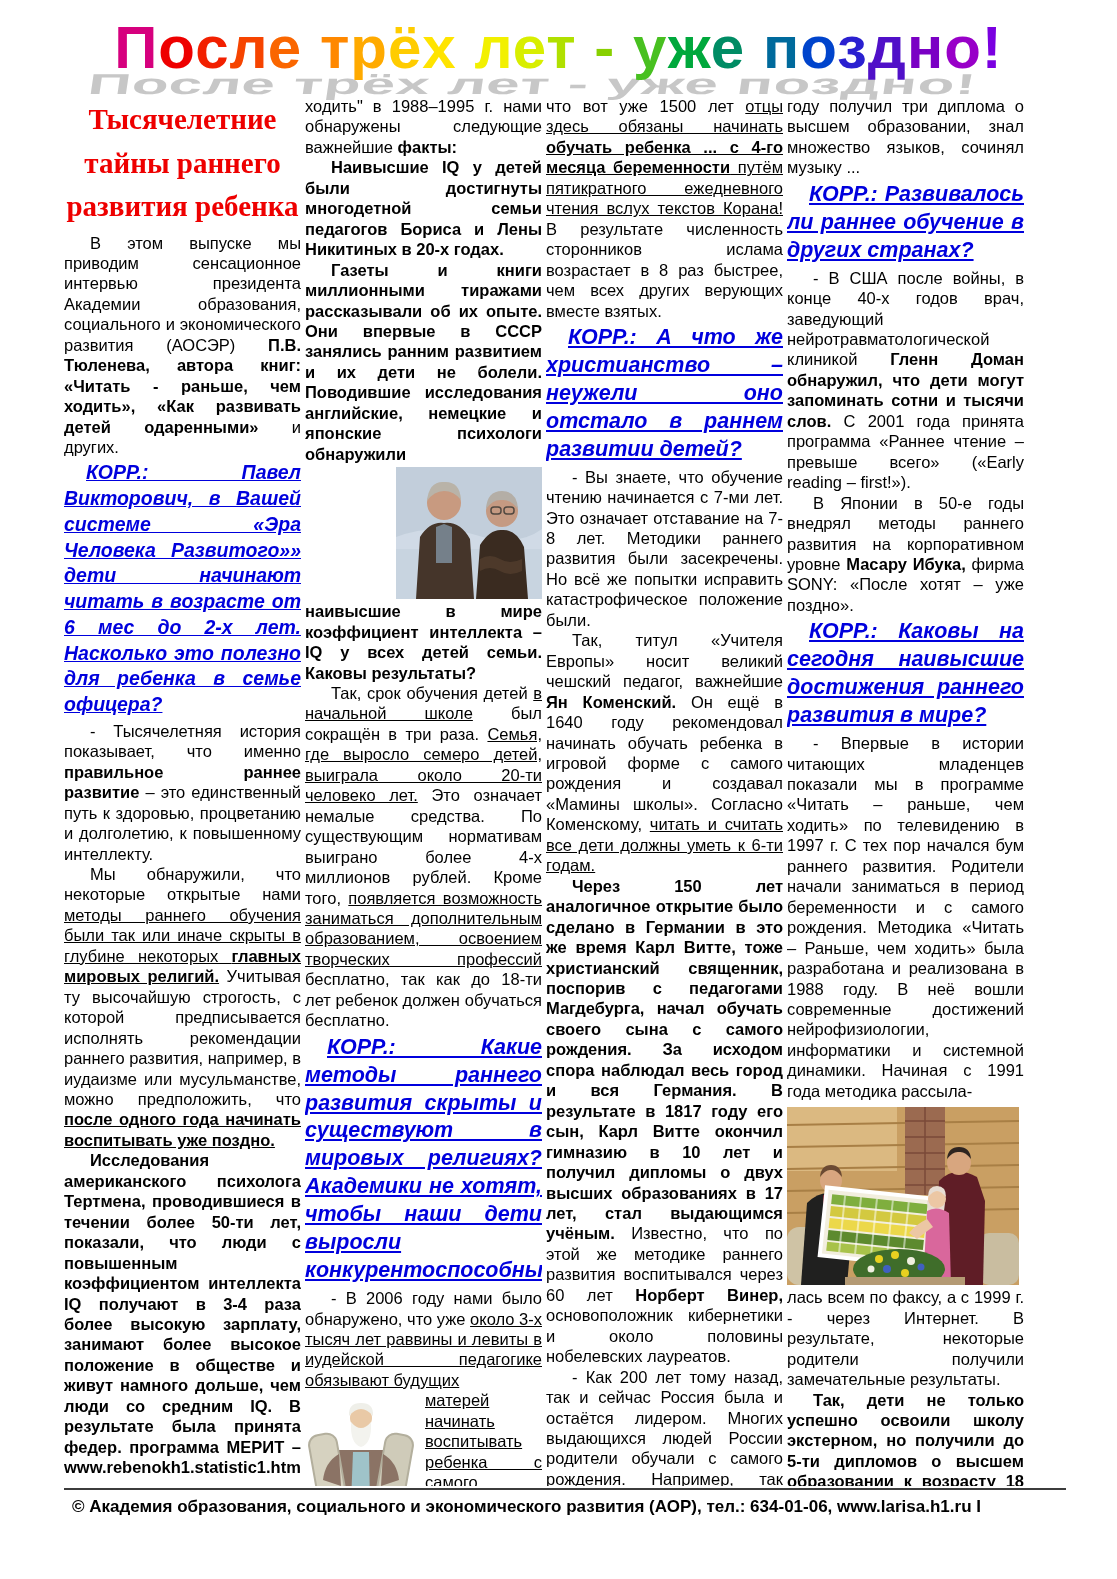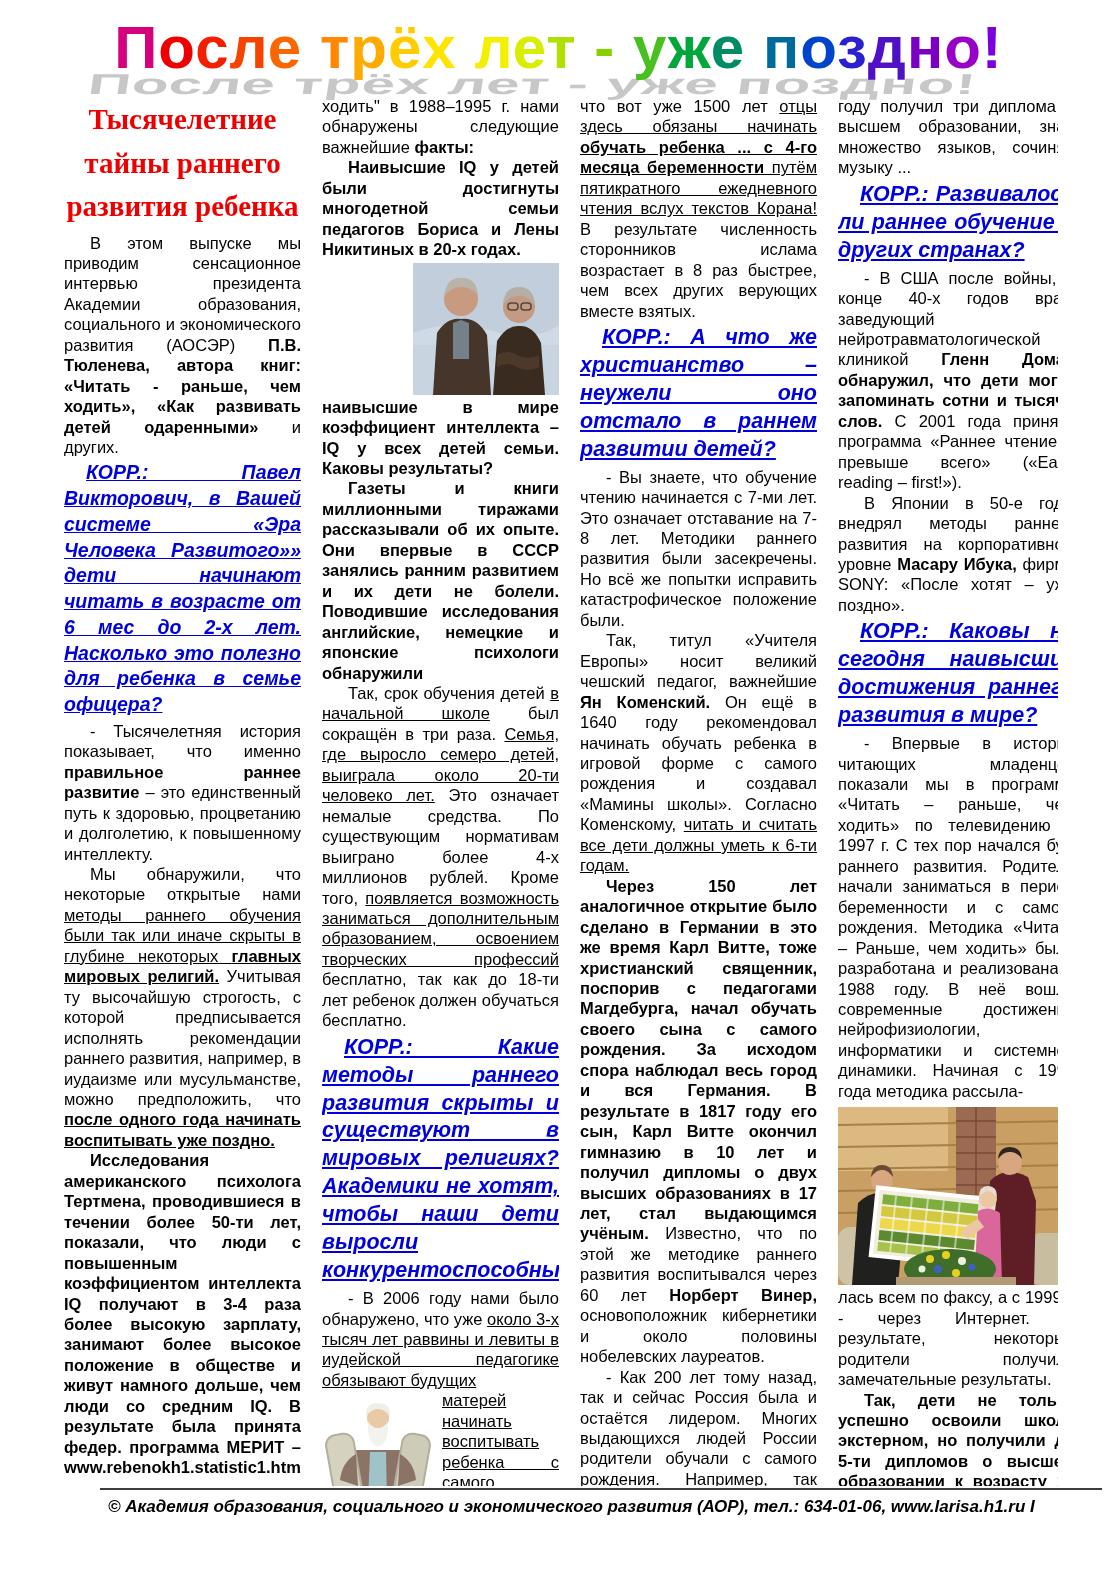--- a/index.html
+++ b/index.html
@@ -8,21 +8,21 @@
   .page{position:relative;width:1117px;height:1579px;}
 
   
   .title-wrap{position:absolute;top:16px;left:0;width:1117px;height:90px;text-align:center;}
   .title-shadow{position:absolute;left:50%;top:34px;transform:translateX(-53%) scale(1,.48) skewX(-4deg);
        font-size:60px;font-weight:bold;letter-spacing:1px;color:#c7c7c7;white-space:nowrap;z-index:0;}
   .title-main{position:relative;z-index:1;margin:0;font-size:60px;font-weight:bold;
        letter-spacing:1px;white-space:nowrap;line-height:1.05;}
 
   
-  .cols{position:absolute;top:96px;left:64px;width:994px;height:1390px;display:flex;gap:21px;overflow:hidden;}
+  .cols{position:absolute;top:96px;left:64px;width:994px;height:1390px;display:flex;gap:4px;overflow:hidden;}
   .col{width:237px;min-width:237px;font-size:16.5px;line-height:1.24;text-align:justify;overflow:hidden;}
 
   .red-head{font-family:"Liberation Serif",serif;font-weight:bold;color:#ee0000;
        font-size:29px;line-height:1.5;text-align:center;margin:2px 0 4px 0;text-indent:0;}
 
   p.para{margin:0;text-indent:26px;}
   p.noind{text-indent:0;}
   .b{font-weight:bold;}
   .u{text-decoration:underline;}
   .bu{font-weight:bold;text-decoration:underline;}
@@ -33,21 +33,21 @@
   .col:first-child .q{font-size:19.5px;}
 
   
   .nikitin-float{float:right;width:146px;height:132px;margin:3px 0 2px 7px;}
   .moses-float{float:left;width:112px;height:172px;margin:2px 8px 2px 0;}
   .tv-photo{margin:10px 0 4px 0;width:232px;height:178px;}
   .tv-photo svg{display:block;}
 
   
   .footer{position:absolute;top:1488px;left:64px;width:994px;border-top:2px solid #3c3c3c;
-      padding:7px 0 0 8px;font-style:italic;font-weight:bold;font-size:17px;margin-left:36px;}
+      padding:7px 0 0 8px;font-weight:bold;font-size:17px;}
 </style>
 </head>
 <body>
 
 <div class="page">
 
   <header class="title-wrap">
     <div class="title-shadow">После трёх лет - уже поздно!</div>
     <h1 class="title-main"><span style="color: rgb(214, 0, 126);">П</span><span style="color: rgb(238, 0, 0);">о</span><span style="color: rgb(242, 32, 0);">с</span><span style="color: rgb(246, 68, 0);">л</span><span style="color: rgb(250, 102, 0);">е</span><span style="color: rgb(250, 102, 0);"> </span><span style="color: rgb(255, 136, 0);">т</span><span style="color: rgb(255, 170, 0);">р</span><span style="color: rgb(255, 204, 0);">ё</span><span style="color: rgb(255, 228, 0);">х</span><span style="color: rgb(255, 228, 0);"> </span><span style="color: rgb(242, 240, 0);">л</span><span style="color: rgb(216, 238, 0);">е</span><span style="color: rgb(176, 224, 0);">т</span><span style="color: rgb(176, 224, 0);"> </span><span style="color: rgb(136, 208, 0);">-</span><span style="color: rgb(136, 208, 0);"> </span><span style="color: rgb(72, 192, 32);">у</span><span style="color: rgb(0, 168, 60);">ж</span><span style="color: rgb(0, 140, 100);">е</span><span style="color: rgb(0, 140, 100);"> </span><span style="color: rgb(0, 106, 156);">п</span><span style="color: rgb(0, 68, 204);">о</span><span style="color: rgb(42, 32, 208);">з</span><span style="color: rgb(80, 16, 200);">д</span><span style="color: rgb(122, 0, 196);">н</span><span style="color: rgb(152, 0, 200);">о</span><span style="color: rgb(122, 0, 224);">!</span></h1>
   </header>
@@ -61,39 +61,39 @@
       <p class="para"><span><span>- Тысячелетняя история показывает, что именно </span><span class="b">правильное раннее развитие</span><span> – это единственный путь к здоровью, процветанию и долголетию, к повышенному интеллекту.</span></span></p>
       <p class="para"><span><span>Мы обнаружили, что некоторые открытые нами </span><span class="u">методы раннего обучения были так или иначе скрыты в глубине некоторых </span><span class="bu">главных мировых религий.</span><span> Учитывая ту высочайшую строгость, с которой предписывается исполнять рекомендации раннего развития, например, в иудаизме или мусульманстве, можно предположить, что </span><span class="bu">после одного года начинать воспитывать уже поздно.</span></span></p>
       <p class="para"><span><span class="b">Исследования американского психолога Тертмена, проводившиеся в течении более 50-ти лет, показали, что люди с повышенным коэффициентом интеллекта IQ получают в 3-4 раза более высокую зарплату, занимают более высокое положение в обществе и живут намного дольше, чем люди со средним IQ. В результате была принята федер. программа МЕРИТ – www.rebenokh1.statistic1.htm</span></span></p>
       <p class="q">КОРР.: Получается, что системы образования и средства массовой информации скрывают от родителей и воспитателей важные факты о пользе раннего развития? На какие  факты необходимо обратить внимание?</p>
 
     </section>
 
     <section class="col">
       <p class="para noind"><span><span>ходить" в 1988–1995 г. нами обнаружены следующие важнейшие </span><span class="b">факты:</span></span></p>
       <p class="para"><span><span class="b">Наивысшие IQ у детей были достигнуты многодетной семьи педагогов Бориса  и Лены Никитиных в 20-х годах.</span></span></p>
+      <p class="para"><span><span class="b">Газеты и книги миллионными тиражами рассказывали об их опыте.  Они впервые в СССР занялись ранним развитием и их дети не болели. Поводившие исследования английские, немецкие и японские психологи обнаружили</span></span></p>
       <p class="para noind">
         <svg class="nikitin-float" viewBox="0 0 146 132">
           <rect width="146" height="132" fill="#c2cedb"></rect>
           <rect y="82" width="146" height="50" fill="#aebdcd"></rect>
           <path d="M0 70 Q40 55 80 68 T146 62 V132 H0 Z" fill="#d8e2ec" opacity=".6"></path>
           <circle cx="48" cy="36" r="17" fill="#c89a80"></circle>
           <path d="M31 34 Q33 14 48 15 Q64 14 65 33 Q58 24 48 24 Q38 24 31 34Z" fill="#b9b3a8"></path>
           <path d="M20 132 L24 70 Q34 54 48 56 Q64 54 74 72 L78 132 Z" fill="#45352a"></path>
           <path d="M40 60 L48 57 L56 60 L56 96 L40 96 Z" fill="#75808a"></path>
           <circle cx="106" cy="44" r="16" fill="#c59a82"></circle>
           <path d="M90 42 Q91 24 106 24 Q121 24 122 42 Q114 32 106 33 Q97 32 90 42Z" fill="#b4aea6"></path>
           <rect x="95" y="40" width="10" height="7" rx="3" fill="none" stroke="#504840" stroke-width="1.5"></rect>
           <rect x="108" y="40" width="10" height="7" rx="3" fill="none" stroke="#504840" stroke-width="1.5"></rect>
           <path d="M80 132 L84 78 Q94 62 106 63 Q120 62 128 80 L132 132 Z" fill="#3a2b20"></path>
           <path d="M84 92 q10 -6 20 0 q10 6 22 0 l0 12 q-12 6 -22 0 q-10 -6 -20 0 Z" fill="#55402f" opacity=".7"></path>
         </svg>
         <span><span class="b">наивысшие в мире коэффициент интеллекта – IQ у всех детей семьи. Каковы результаты?</span></span>
       </p>
-      <p class="para"><span><span class="b">Газеты и книги миллионными тиражами рассказывали об их опыте.  Они впервые в СССР занялись ранним развитием и их дети не болели. Поводившие исследования английские, немецкие и японские психологи обнаружили</span></span></p>
       <p class="para"><span><span>Так, срок обучения детей </span><span class="u">в начальной школе</span><span> был сокращён в три раза. </span><span class="u">Семья, где выросло семеро детей, выиграла около 20-ти человеко лет.</span><span> Это означает немалые средства. По существующим нормативам выиграно более 4-х миллионов рублей. Кроме того, </span><span class="u">появляется возможность заниматься дополнительным образованием, освоением творческих профессий</span><span> бесплатно, так как до 18-ти лет ребенок должен обучаться бесплатно.</span></span></p>
       <p class="q q-lg">КОРР.: Какие методы раннего развития скрыты и существуют в мировых религиях? Академики не хотят, чтобы наши дети выросли конкурентоспособными?</p>
       <p class="para"><span><span>- В 2006 году нами было обнаружено, что уже </span><span class="u">около 3-х тысяч лет раввины и левиты в иудейской педагогике обязывают будущих</span></span></p>
       <div>
         <svg class="moses-float" viewBox="0 0 112 172">
           <ellipse cx="56" cy="164" rx="42" ry="6" fill="#c9c9c9"></ellipse>
           <path d="M34 58 L28 162 H84 L78 58 Z" fill="#8b7365"></path>
           <path d="M48 60 L44 162 H66 L64 60 Z" fill="#9fc3c9"></path>
           <g transform="rotate(-10 22 75)">
               <rect x="8" y="42" width="28" height="68" rx="10" fill="#d6d2c0" stroke="#b3af9d" stroke-width="2"></rect>

